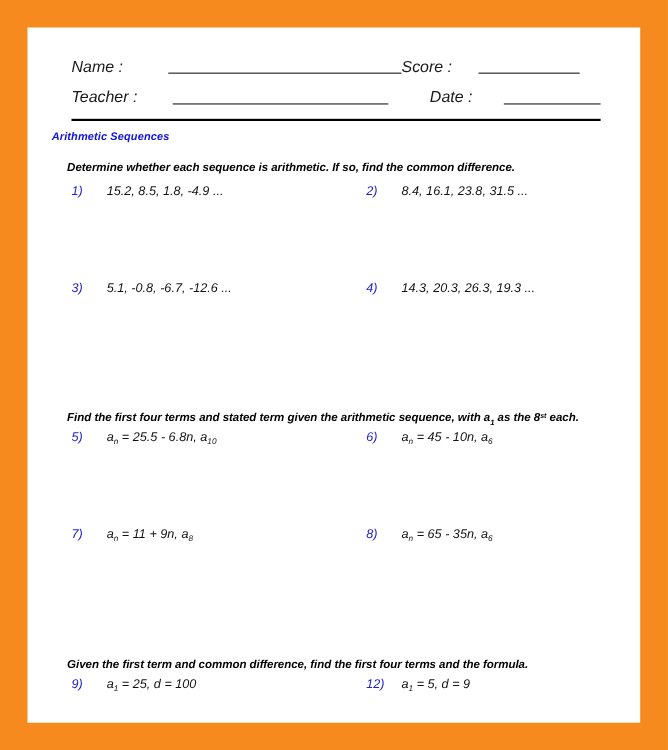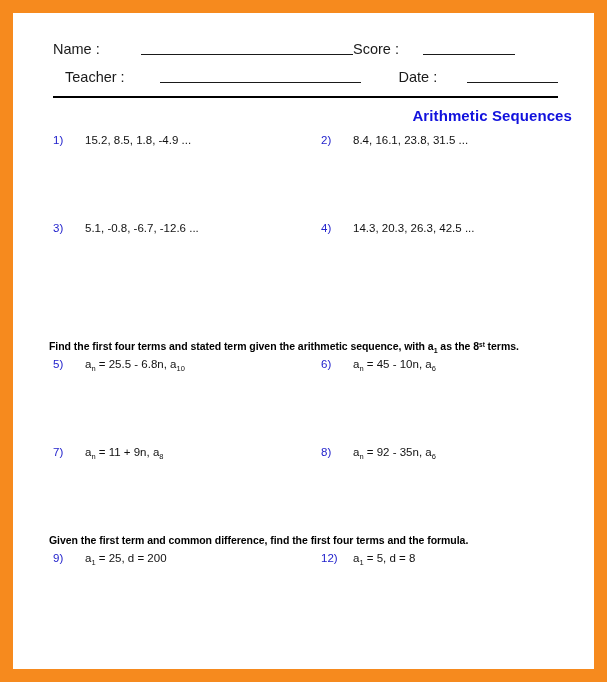--- a/index.html
+++ b/index.html
@@ -9,21 +9,22 @@
     height: 682px;
     background: #f68a1e;
     font-family: "Liberation Sans", sans-serif;
   }
 
   #page {
     position: relative;
     width: 607px;
     height: 682px;
     background: #f68a1e;
-    padding: 13px;
+    padding: 25px;
+    font-style: italic;
   }
 
   #sheet {
     position: relative;
     width: 100%;
     height: 100%;
     background: #ffffff;
     padding: 18px 22px 10px 22px;
   }
 
@@ -37,21 +38,21 @@
     align-items: flex-end;
     height: 28px;
   }
   .hdr-label {
     font-size: 14.5px;
     color: #1a1a1a;
     white-space: nowrap;
     padding-bottom: 2px;
   }
   .lbl-name   { width: 88px; }
-  .lbl-teacher{ width: 88px; margin-left: 12px; }
+  .lbl-teacher{ width: 88px; }
   .lbl-score  { width: 70px; }
   .lbl-date   { width: 70px; margin-left: 38px; }
 
   .rule-long {
     width: 212px;
     border-bottom: 1.4px solid #1a1a1a;
     margin-bottom: 4px;
   }
   .rule-long.indent { margin-left: 8px; width: 204px; }
   .rule-short {
@@ -60,39 +61,39 @@
     margin-bottom: 4px;
   }
 
   .hr-main {
     margin-top: 9px;
     border-bottom: 2.2px solid #000000;
   }
 
   
   .title {
-    text-align: right;
-    font-size: 15px;
+    text-align: left;
+    font-size: 10px;
     font-weight: bold;
     color: #1111dd;
     margin-top: 9px;
     letter-spacing: .1px;
   }
 
   
   .instruction {
     font-size: 10.5px;
     font-weight: bold;
     color: #000000;
     padding-left: 14px;
     letter-spacing: -.05px;
   }
   .ins-1 { margin-top: 16px; }
   .ins-2 { margin-top: 30px; }
-  .ins-3 { }
+  .ins-3 { margin-top: 30px; }
 
   
   .prow {
     position: relative;
     height: 88px;
   }
   .prow.first { margin-top: 10px; }
   .prow.tight { margin-top: 6px; }
 
   .pcell {
@@ -152,74 +153,75 @@
         <span class="rule-long indent"></span>
         <span class="hdr-label lbl-date">Date :</span>
         <span class="rule-short"></span>
       </div>
 
       <div class="hr-main"></div>
     </div>
 
     <div class="title">Arithmetic Sequences</div>
 
+    <div class="instruction ins-1">Determine whether each sequence is arithmetic. If so, find the common difference.</div>
 
     <div class="prow first">
       <div class="pcell left">
         <span class="pnum">1)</span>
         <span class="pbody">15.2, 8.5, 1.8, -4.9 ...</span>
       </div>
       <div class="pcell right">
         <span class="pnum">2)</span>
         <span class="pbody">8.4, 16.1, 23.8, 31.5 ...</span>
       </div>
     </div>
 
     <div class="prow">
       <div class="pcell left">
         <span class="pnum">3)</span>
         <span class="pbody">5.1, -0.8, -6.7, -12.6 ...</span>
       </div>
       <div class="pcell right">
         <span class="pnum">4)</span>
-        <span class="pbody">14.3, 20.3, 26.3, 42.5 ...</span>
-      </div>
-    </div>
-
-    <div class="instruction ins-2"><span>Find the first four terms and stated term given the arithmetic sequence, with a</span><sub>1</sub><span> as the 8</span><sup>st</sup><span> terms.</span></div>
+        <span class="pbody">14.3, 20.3, 26.3, 19.3 ...</span>
+      </div>
+    </div>
+
+    <div class="instruction ins-2"><span>Find the first four terms and stated term given the arithmetic sequence, with a</span><sub>1</sub><span> as the 8</span><sup>st</sup><span> each.</span></div>
 
     <div class="prow tight">
       <div class="pcell left">
         <span class="pnum">5)</span>
         <span class="pbody"><span>a</span><sub>n</sub><span> = 25.5 - 6.8n, a</span><sub>10</sub></span>
       </div>
       <div class="pcell right">
         <span class="pnum">6)</span>
         <span class="pbody"><span>a</span><sub>n</sub><span> = 45 - 10n, a</span><sub>6</sub></span>
       </div>
     </div>
 
     <div class="prow">
       <div class="pcell left">
         <span class="pnum">7)</span>
         <span class="pbody"><span>a</span><sub>n</sub><span> = 11 + 9n, a</span><sub>8</sub></span>
       </div>
       <div class="pcell right">
         <span class="pnum">8)</span>
-        <span class="pbody"><span>a</span><sub>n</sub><span> = 92 - 35n, a</span><sub>6</sub></span>
+        <span class="pbody"><span>a</span><sub>n</sub><span> = 65 - 35n, a</span><sub>6</sub></span>
       </div>
     </div>
 
     <div class="instruction ins-3">Given the first term and common difference, find the first four terms and the formula.</div>
 
     <div class="prow tight">
       <div class="pcell left">
         <span class="pnum">9)</span>
-        <span class="pbody"><span>a</span><sub>1</sub><span> = 25, d = 200</span></span>
+        <span class="pbody"><span>a</span><sub>1</sub><span> = 25, d = 100</span></span>
       </div>
       <div class="pcell right">
         <span class="pnum">12)</span>
-        <span class="pbody"><span>a</span><sub>1</sub><span> = 5, d = 8</span></span>
+        <span class="pbody"><span>a</span><sub>1</sub><span> = 5, d = 9</span></span>
       </div>
     </div>
 
   </div>
 </div>
 
 </body></html>

